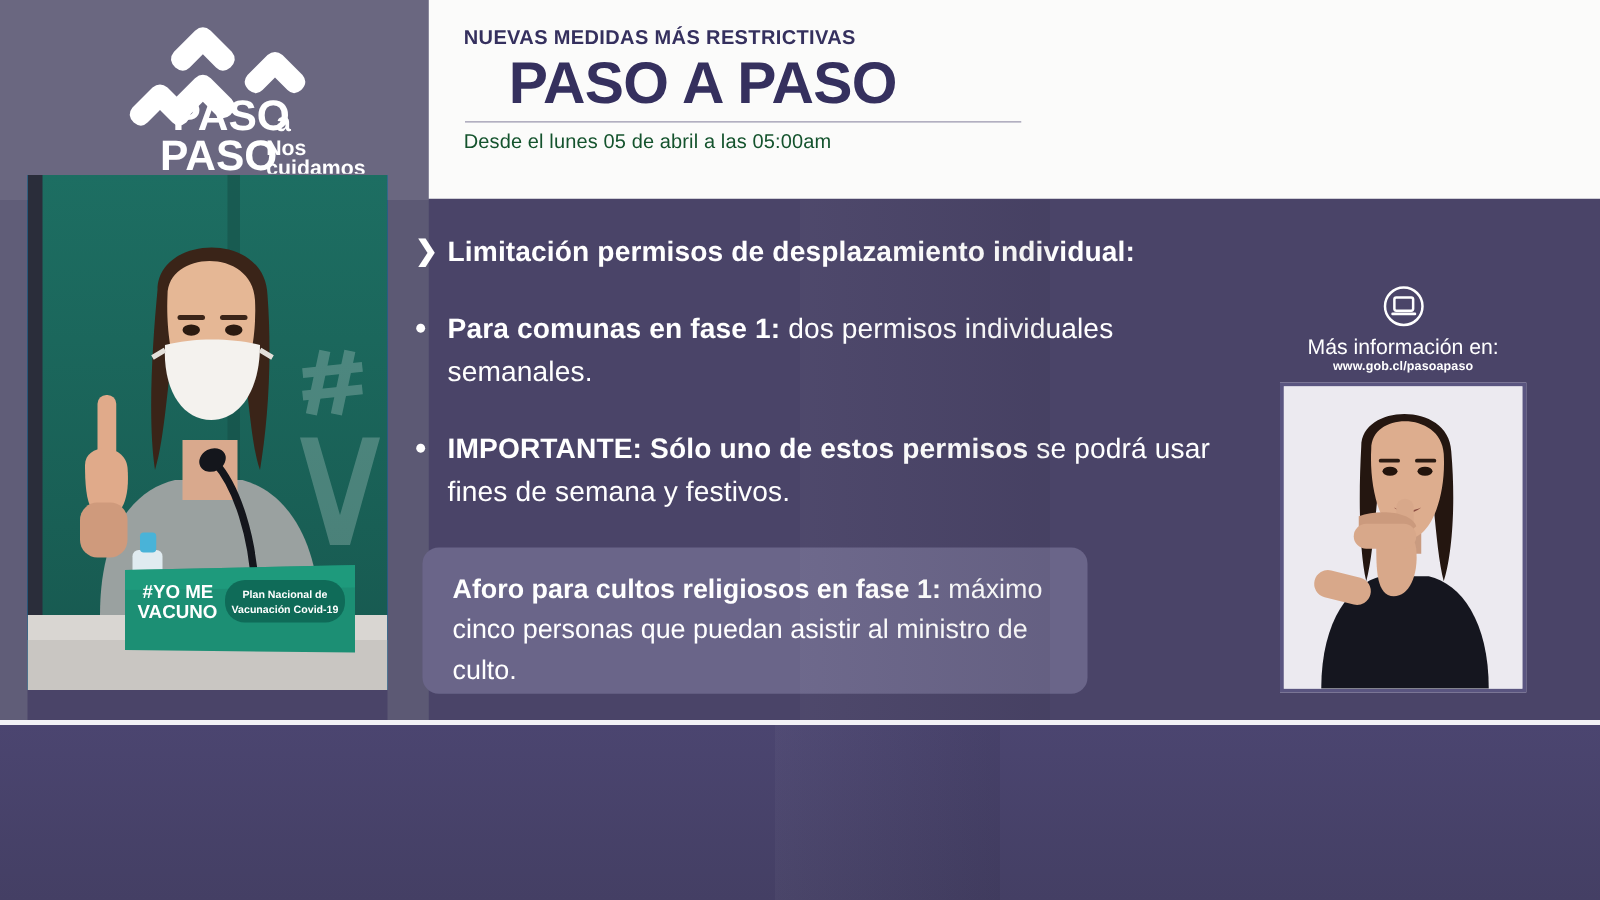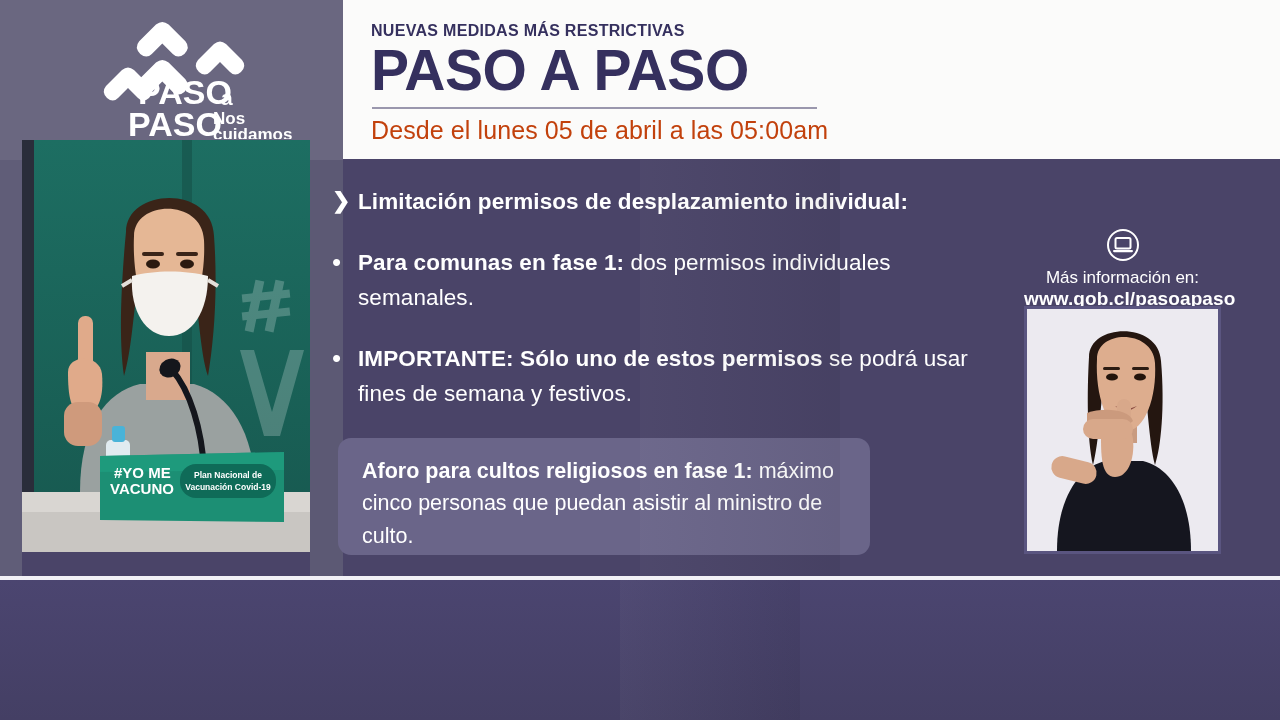--- a/index.html
+++ b/index.html
@@ -34,28 +34,28 @@
   .header-panel {
     position:absolute; left:343px; top:0; width:937px; height:159px;
     background:#fbfbfa;
     padding:22px 0 0 28px;
   }
   .hdr-kicker {
     font-size:16px; font-weight:bold; letter-spacing:.3px;
     color:#35305e; line-height:1.1;
   }
   .hdr-title {
-    font-size:57px; font-weight:bold; letter-spacing:-.5px;
-    color:#35305e; line-height:1.05; margin-top:1px;
+    font-size:47px; font-weight:bold; letter-spacing:-.5px;
+    color:#35305e; line-height:1.05; margin-top:1px;margin-left:36px;
   }
   .hdr-rule {
     width:445px; height:1.5px; background:#9a97ad; margin:7px 0 7px 1px;
   }
   .hdr-sub {
-    font-size:25px; color:#c2410c; letter-spacing:.1px;
+    font-size:16px; color:#14532d; letter-spacing:.1px;
   }
 
   
   .speaker {
     position:absolute; left:22px; top:140px; width:288px; height:412px;
     overflow:hidden;
     background:#0369a1;
   }
   .speaker svg { display:block; }
 
@@ -87,21 +87,21 @@
   }
   .hi-text b { font-weight:bold; }
 
   
   .info {
     position:absolute; left:1024px; top:228px; width:197px;
     text-align:center; color:#ffffff;
   }
   .info-icon { display:flex; justify-content:center; margin-bottom:5px; }
   .info-label { font-size:17px; line-height:1.25; }
-  .info-url { font-size:19px; font-weight:bold; letter-spacing:.1px; }
+  .info-url { font-size:10px; font-weight:bold; letter-spacing:.1px; }
 
   
   .interp {
     position:absolute; left:1024px; top:306px; width:197px; height:248px;
     background:#e9e7ee; overflow:hidden;
     border:3px solid #5a5580;
   }
   .interp svg { display:block; }
 
   

